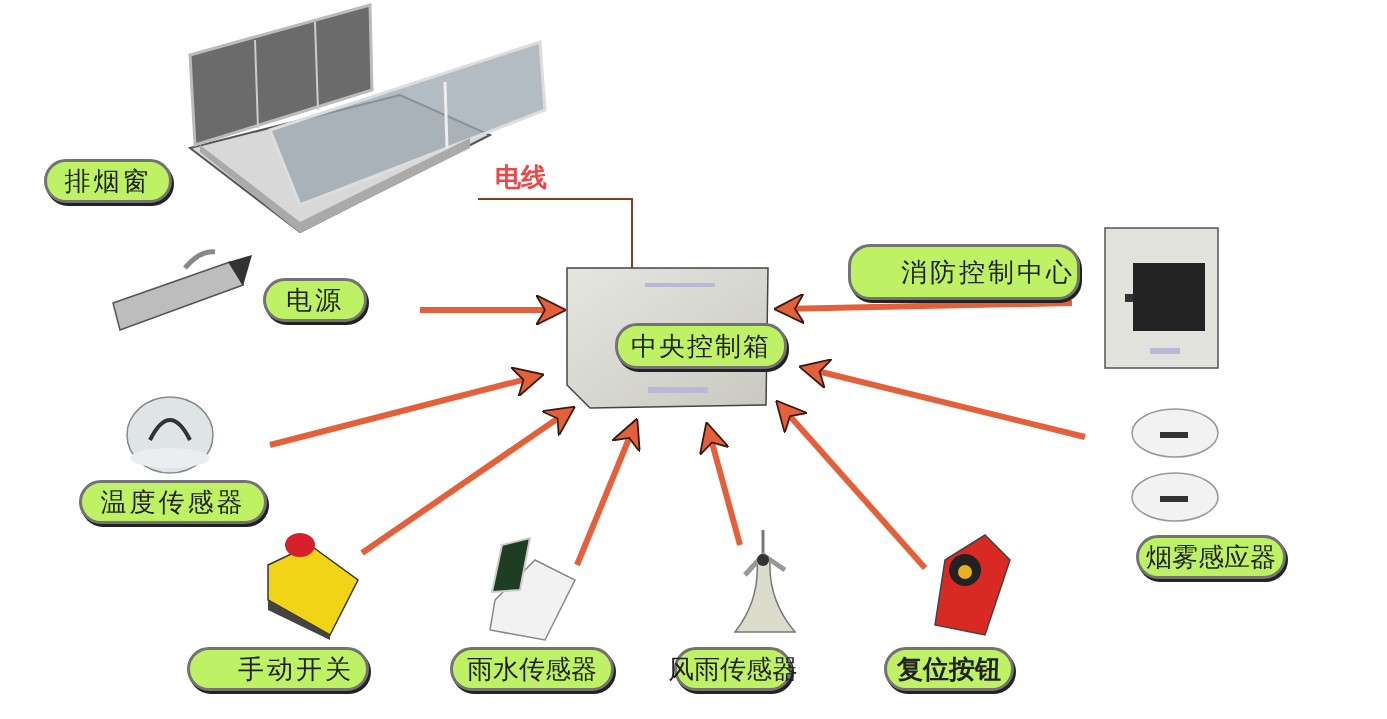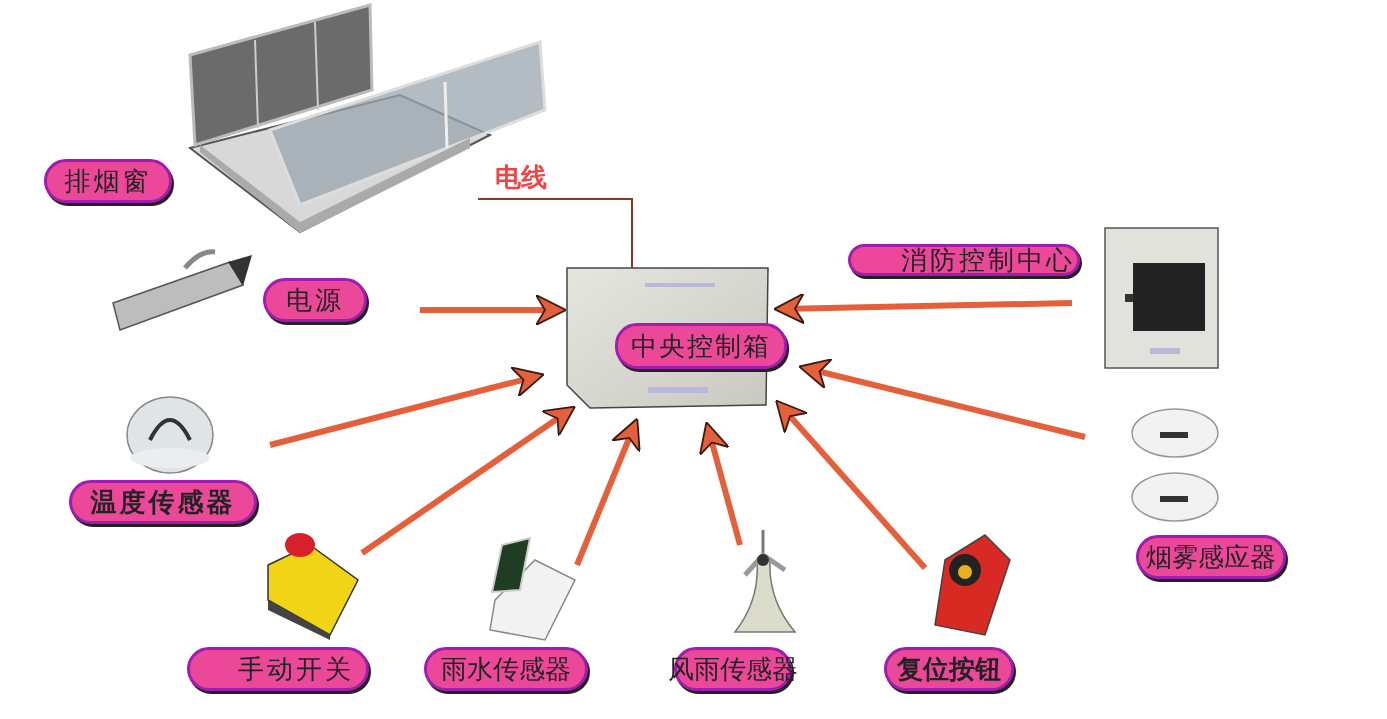--- a/index.html
+++ b/index.html
@@ -1,20 +1,20 @@
 <!DOCTYPE html>
 <html><head>
 <meta charset="utf-8">
 <style>
   html, body { margin:0; padding:0; background:#ffffff; }
   body { width:1387px; height:719px; position:relative; overflow:hidden;
          font-family:"DejaVu Sans", sans-serif; }
   #diagram { position:absolute; left:0; top:0; width:1387px; height:719px; }
   .label {
-    position:absolute; background:#ec4899; border:3px solid #a21caf; border-radius:22px;
+    position:absolute; background:#bef264; border:3px solid #737373; border-radius:22px;
     box-shadow:2px 3px 0 #222; font-size:26px; color:#222; letter-spacing:3px;
     display:flex; align-items:center; justify-content:center; white-space:nowrap;
     box-sizing:border-box;
   }
   .wire-label { position:absolute; font-weight:bold; font-size:26px; color:#ef4444; }
 </style>
 </head>
 <body>
 
 <svg id="diagram" viewBox="0 0 1387 719" xmlns="http://www.w3.org/2000/svg">
@@ -105,20 +105,20 @@
     <line x1="577" y1="565" x2="635" y2="424"></line>
     <line x1="740" y1="545" x2="708" y2="428"></line>
     <line x1="925" y1="568" x2="780" y2="405"></line>
   </g>
 </svg>
 
 <div class="wire-label" style="left:495px;top:160px;">电线</div>
 
 <div class="label" style="left:44px;top:159px;width:128px;height:44px;">排烟窗</div>
 <div class="label" style="left:263px;top:278px;width:104px;height:44px;">电源</div>
-<div class="label" style="left:848px;top:244px;width:232px;height:32px;padding-left:48px;">消防控制中心</div>
-<div class="label" style="left:69px;top:480px;width:188px;height:44px;font-weight:bold;">温度传感器</div>
+<div class="label" style="left:848px;top:244px;width:232px;height:56px;padding-left:48px;">消防控制中心</div>
+<div class="label" style="left:79px;top:480px;width:188px;height:44px;">温度传感器</div>
 <div class="label" style="left:1104px;top:535px;width:150px;height:44px;letter-spacing:0;margin-left:32px;">烟雾感应器</div>
 <div class="label" style="left:187px;top:647px;width:182px;height:44px;padding-left:36px;">手动开关</div>
-<div class="label" style="left:424px;top:647px;width:164px;height:44px;letter-spacing:0;">雨水传感器</div>
+<div class="label" style="left:450px;top:647px;width:164px;height:44px;letter-spacing:0;">雨水传感器</div>
 <div class="label" style="left:674px;top:647px;width:118px;height:44px;letter-spacing:0;">风雨传感器</div>
 <div class="label" style="left:884px;top:647px;width:130px;height:44px;letter-spacing:0;font-weight:bold;">复位按钮</div>
 <div class="label" style="left:590px;top:323px;width:172px;height:46px;letter-spacing:2px;margin-left:25px;">中央控制箱</div>
 
 </body></html>

